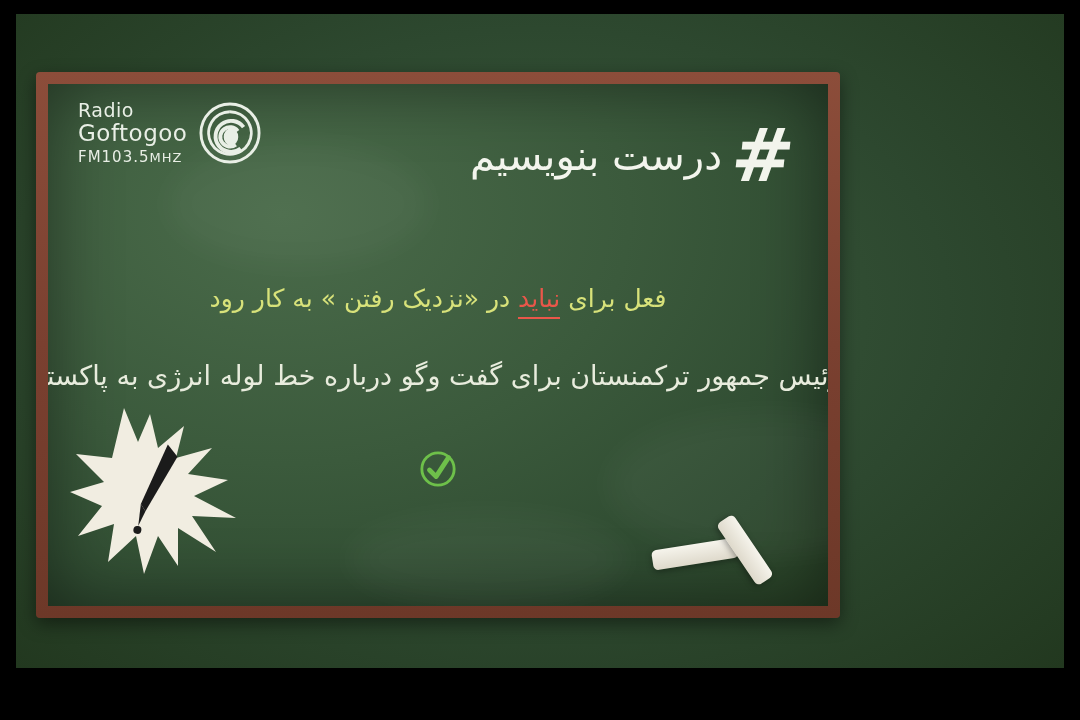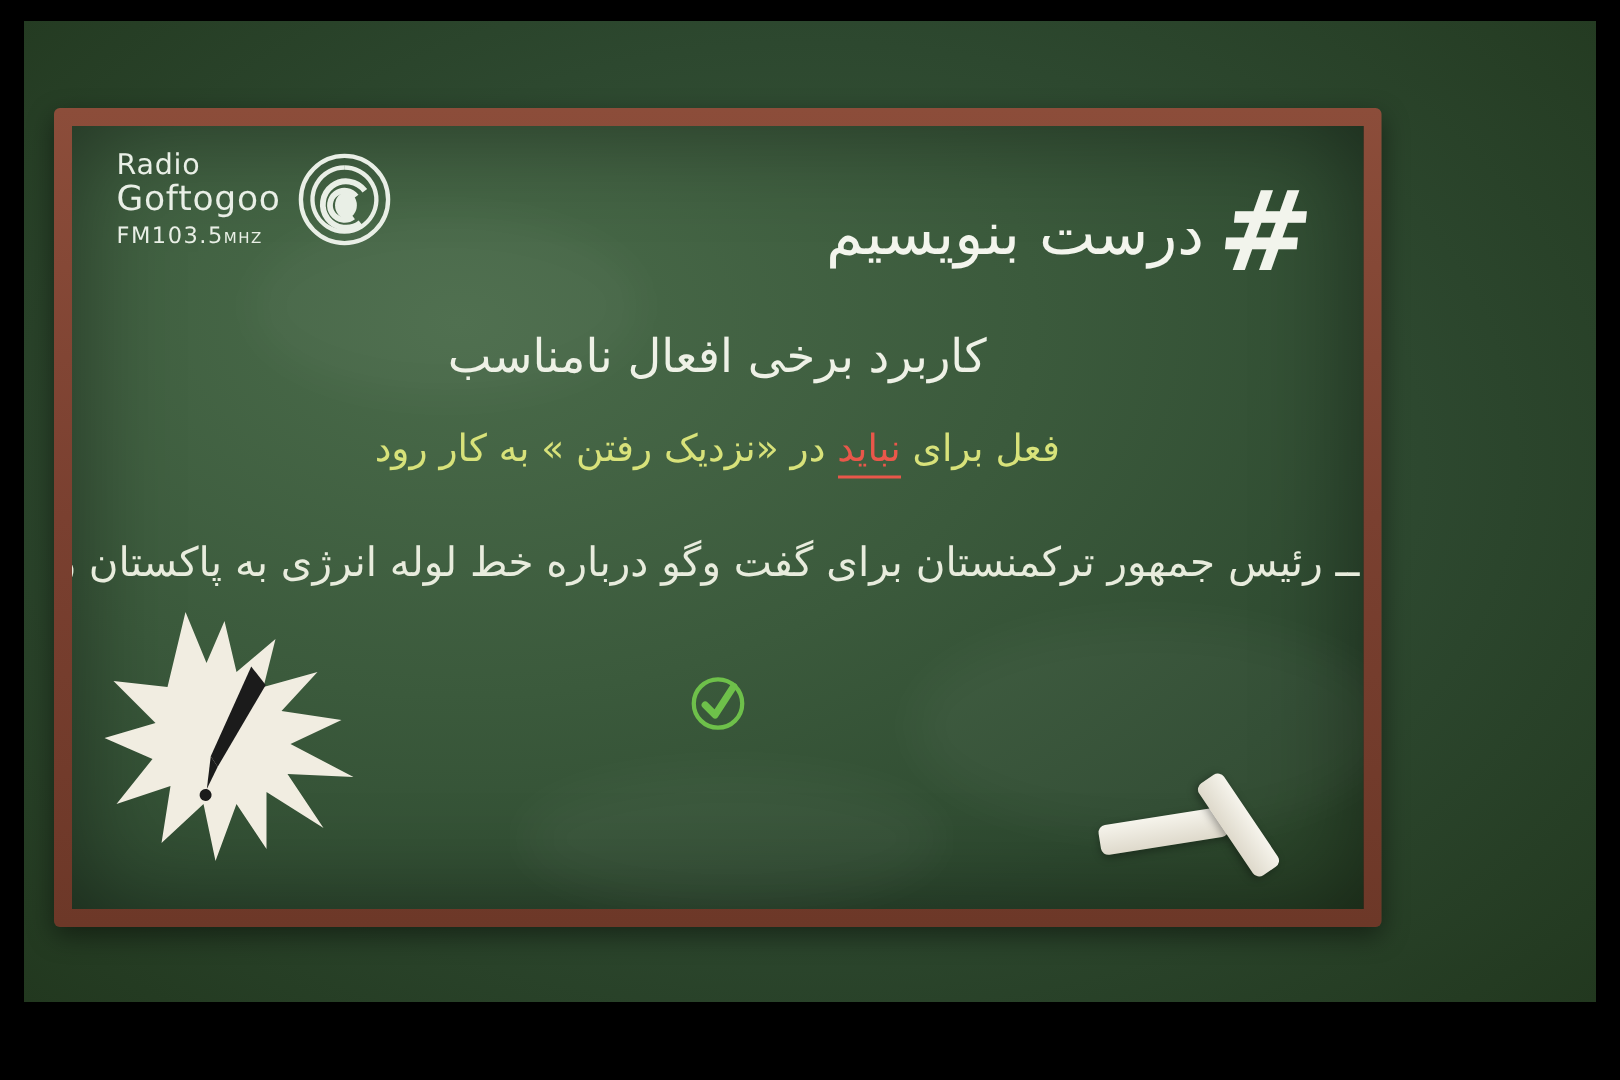--- a/index.html
+++ b/index.html
@@ -53,21 +53,21 @@
     height: 654px;
     background:
       radial-gradient(ellipse at 50% 45%, #3c5c3e 0%, #2d482f 55%, #22381f 100%);
   }
 
   
   .board-frame {
     position: absolute;
     left: 36px;
     top: 72px;
-    width: 885px;
+    width: 804px;
     height: 546px;
     background: linear-gradient(180deg, #8c4d3a 0%, #7a4030 50%, #6d3828 100%);
     border-radius: 4px;
     box-shadow: 0 6px 18px rgba(0,0,0,0.45);
     text-decoration: underline;
   }
 
   
   .board {
     position: absolute;
@@ -108,21 +108,21 @@
   }
   .logo-text {
     color: #e9efe6;
     font-family: "DejaVu Sans", sans-serif;
     line-height: 1.12;
     text-align: left;
   }
   .logo-text .l1 { font-size: 19px; letter-spacing: 0.5px; }
   .logo-text .l2 { font-size: 23px; letter-spacing: 0.5px; }
   .logo-text .l3 { font-size: 15px; letter-spacing: 1px; margin-top: 2px; }
-  .logo-text .l3 .mhz { font-size: 10px; }
+  .logo-text .l3 .mhz { font-size: 13px; }
 
   
   .title-row {
     position: absolute;
     right: 34px;
     top: 42px;
     display: flex;
     align-items: center;
     gap: 10px;
     direction: rtl;
@@ -258,21 +258,20 @@
           <div class="l2">Goftogoo</div>
           <div class="l3"><span>FM103.5</span><span class="mhz">MHZ</span></div>
         </div>
       </div>
 
       <div class="title-row">
         <span class="hash">#</span>
         <span class="title-text">درست بنویسیم</span>
       </div>
 
-      <div class="subtitle">کاربرد برخی افعال نامناسب</div>
 
       <div class="rule-line">
         <span>فعل برای </span><span class="neg">نباید</span><span> در «نزدیک رفتن » به کار رود</span>
       </div>
 
       <div class="examples">
 
         <div class="ex-row row1">
           <svg class="mark" viewBox="0 0 40 40">
             <circle cx="20" cy="20" r="17" fill="none" stroke="#6ec04a" stroke-width="3"></circle>

